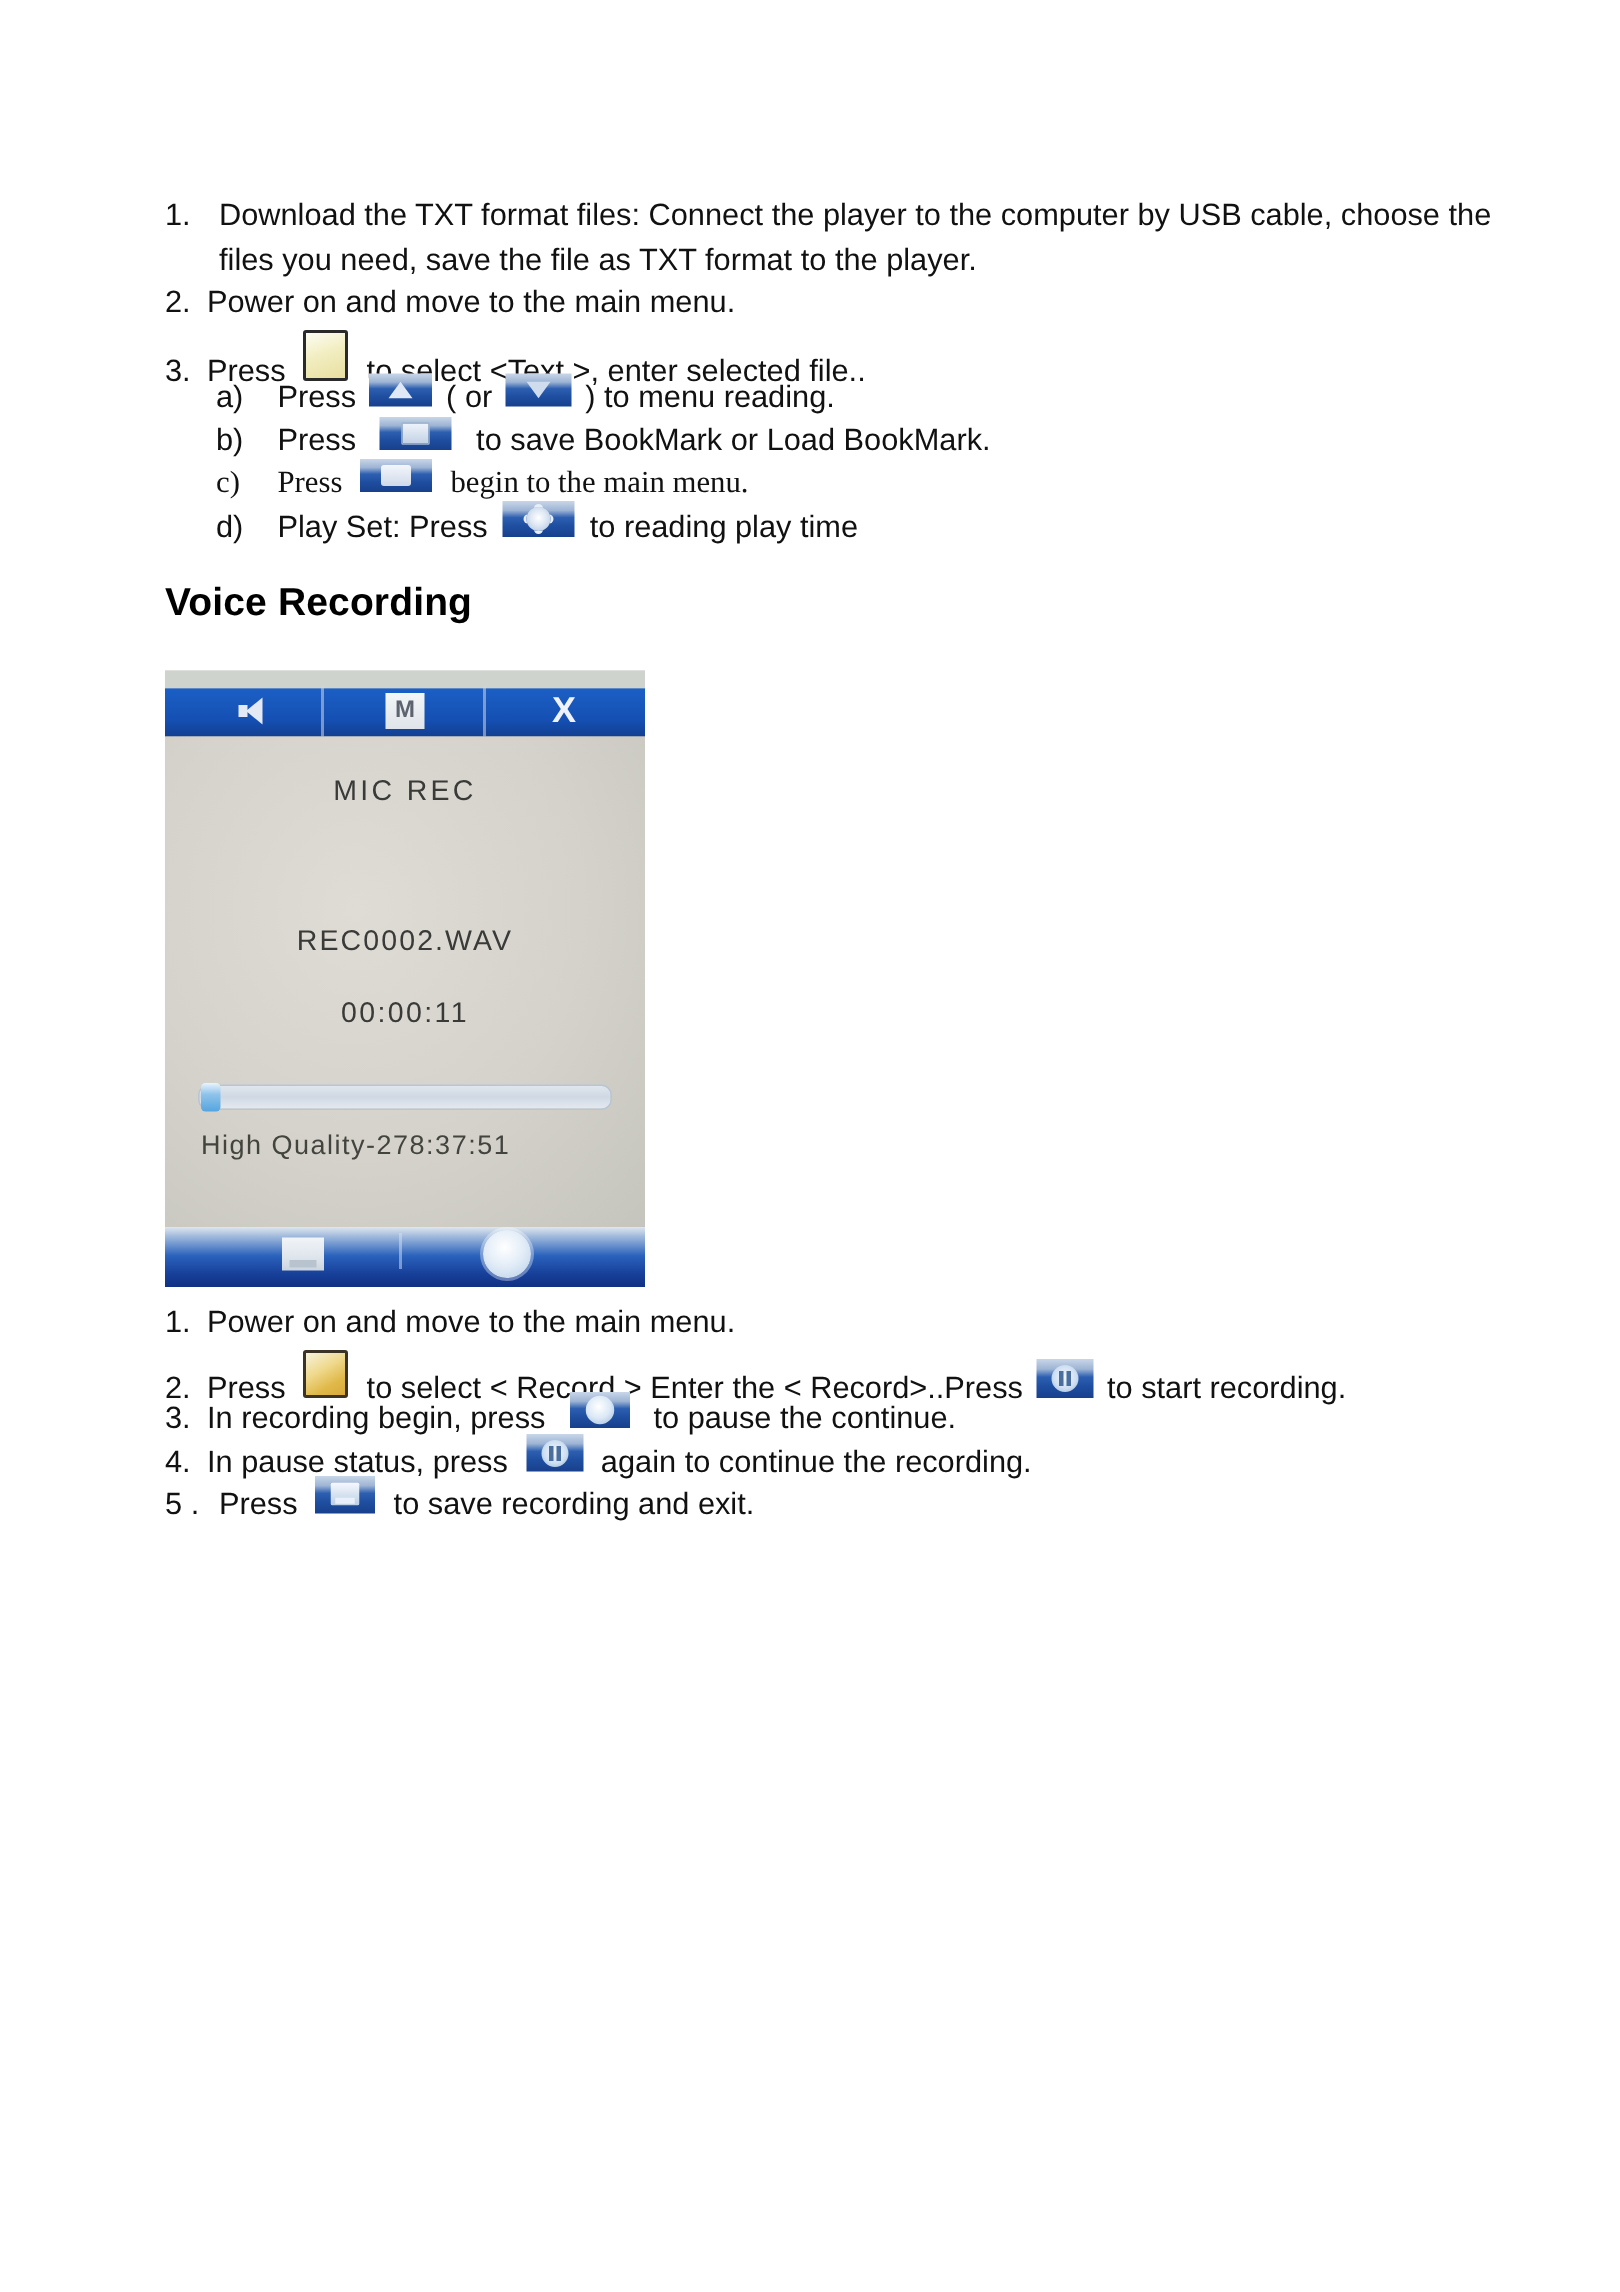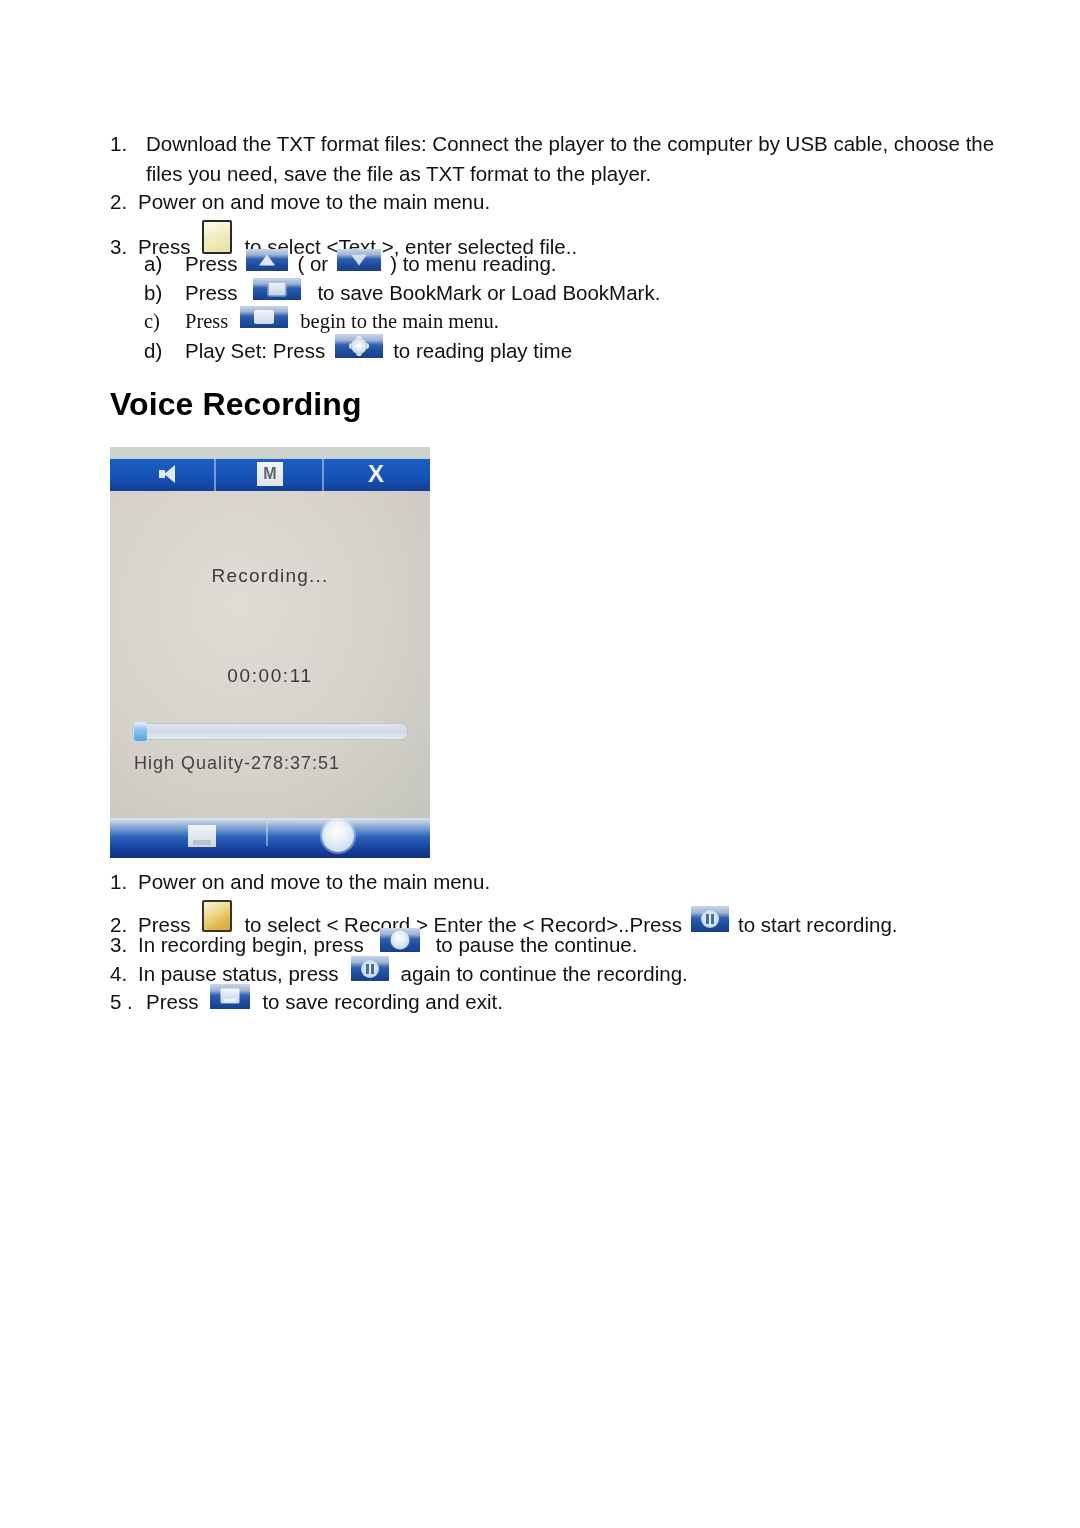--- a/index.html
+++ b/index.html
@@ -145,21 +145,21 @@
     content: "";
     position: absolute;
     left: 3px; right: 3px; bottom: 1px;
     height: 4px;
     background: #e9f0f9;
   }
 
   
   .heading {
     position: absolute;
-    font-size: 32px;
+    font-size: 26px;
     font-weight: bold;
     letter-spacing: 0.1px;
     color: #000;
   }
 
   
   .device {
     position: absolute;
     background: #c9c8c2;
     box-shadow: inset 0 0 24px rgba(120,118,110,0.45);
@@ -382,21 +382,22 @@
       <div class="tb-seg" style="left:130px; width:60px;">
         <span class="ic-m">M</span>
       </div>
       <div class="tb-div" style="left:212px;"></div>
       <div class="tb-seg" style="left:236px; width:60px;">
         <span class="ic-x">X</span>
       </div>
     </div>
 
     <div class="lcd">
-      <div class="lcd-line lcd-status">Recording...</div>
+      <div class="lcd-line lcd-title">MIC REC</div>
+      <div class="lcd-line lcd-file">REC0002.WAV</div>
       <div class="lcd-line lcd-time">00:00:11</div>
 
       <div class="lcd-progress">
         <span class="lcd-progress-thumb"></span>
       </div>
 
       <div class="lcd-footrow">
         <span>High Quality</span>
         <span>-278:37:51</span>
       </div>

